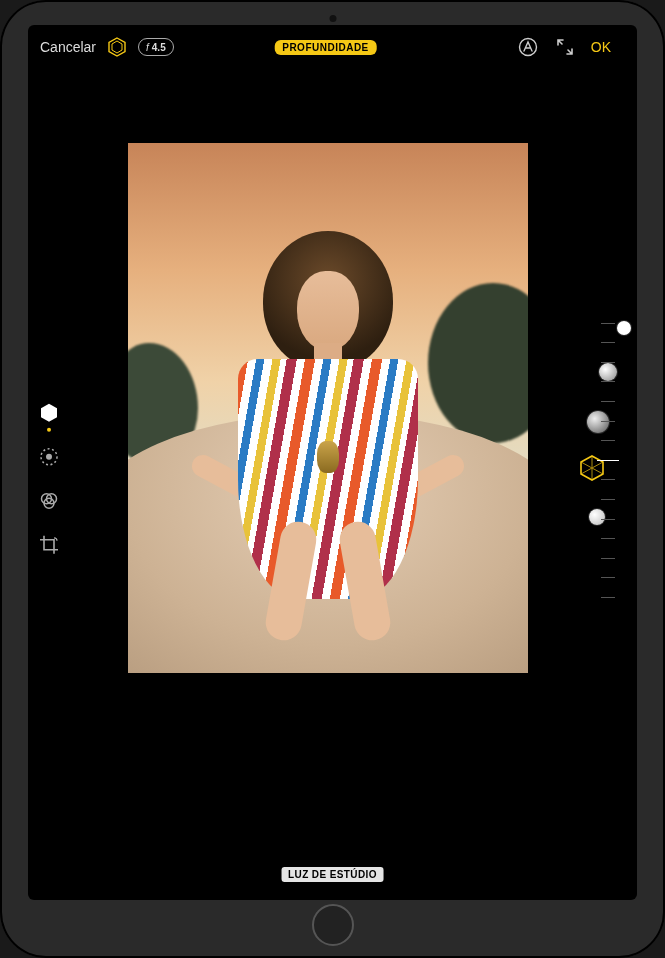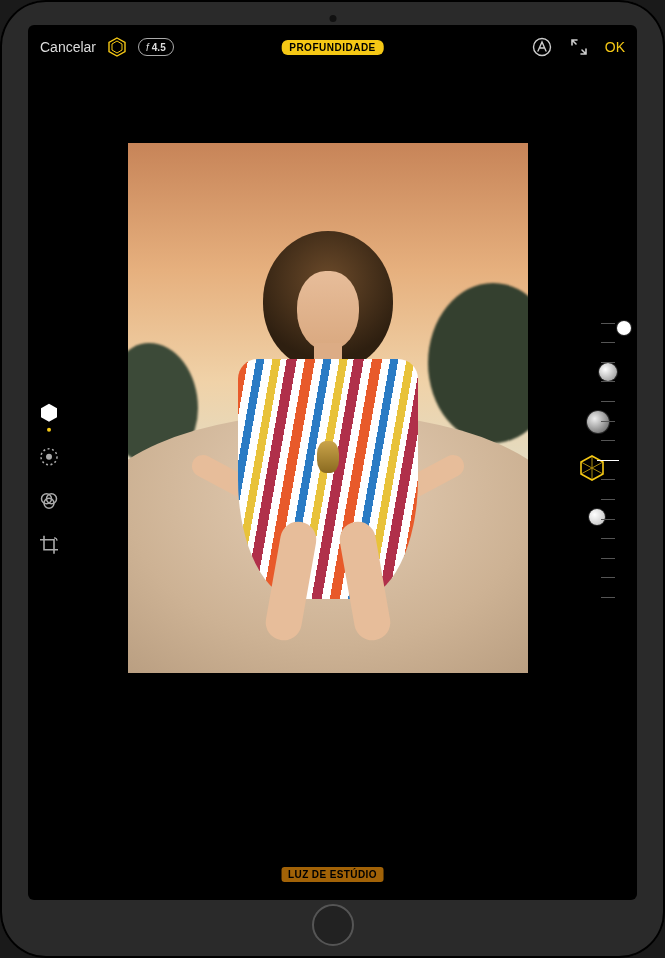--- a/index.html
+++ b/index.html
@@ -50,21 +50,21 @@
     border-radius: 6px;
     position: relative;
     overflow: hidden;
   }
 
   
   .top-toolbar {
     position: absolute;
     top: 0;
     left: 0;
-    right: 0;
+    right: 14px;
     height: 44px;
     display: flex;
     align-items: center;
     padding: 0 12px;
     gap: 10px;
     font-size: 13px;
   }
   .cancel-btn { color: #ddd; font-size: 14px; cursor: pointer; }
   .portrait-ring {
     width: 22px; height: 22px;
@@ -216,21 +216,21 @@
     height: 1px;
     background: #fff;
   }
 
   
   .bottom-label {
     position: absolute;
     bottom: 18px;
     left: 50%;
     transform: translateX(-50%);
-    background: #a16207;
+    background: #e5e5e5;
     color: #000;
     font-size: 10px;
     font-weight: 600;
     letter-spacing: 0.4px;
     padding: 2px 7px;
     border-radius: 3px;
   }
 </style>
 </head>
 <body>

